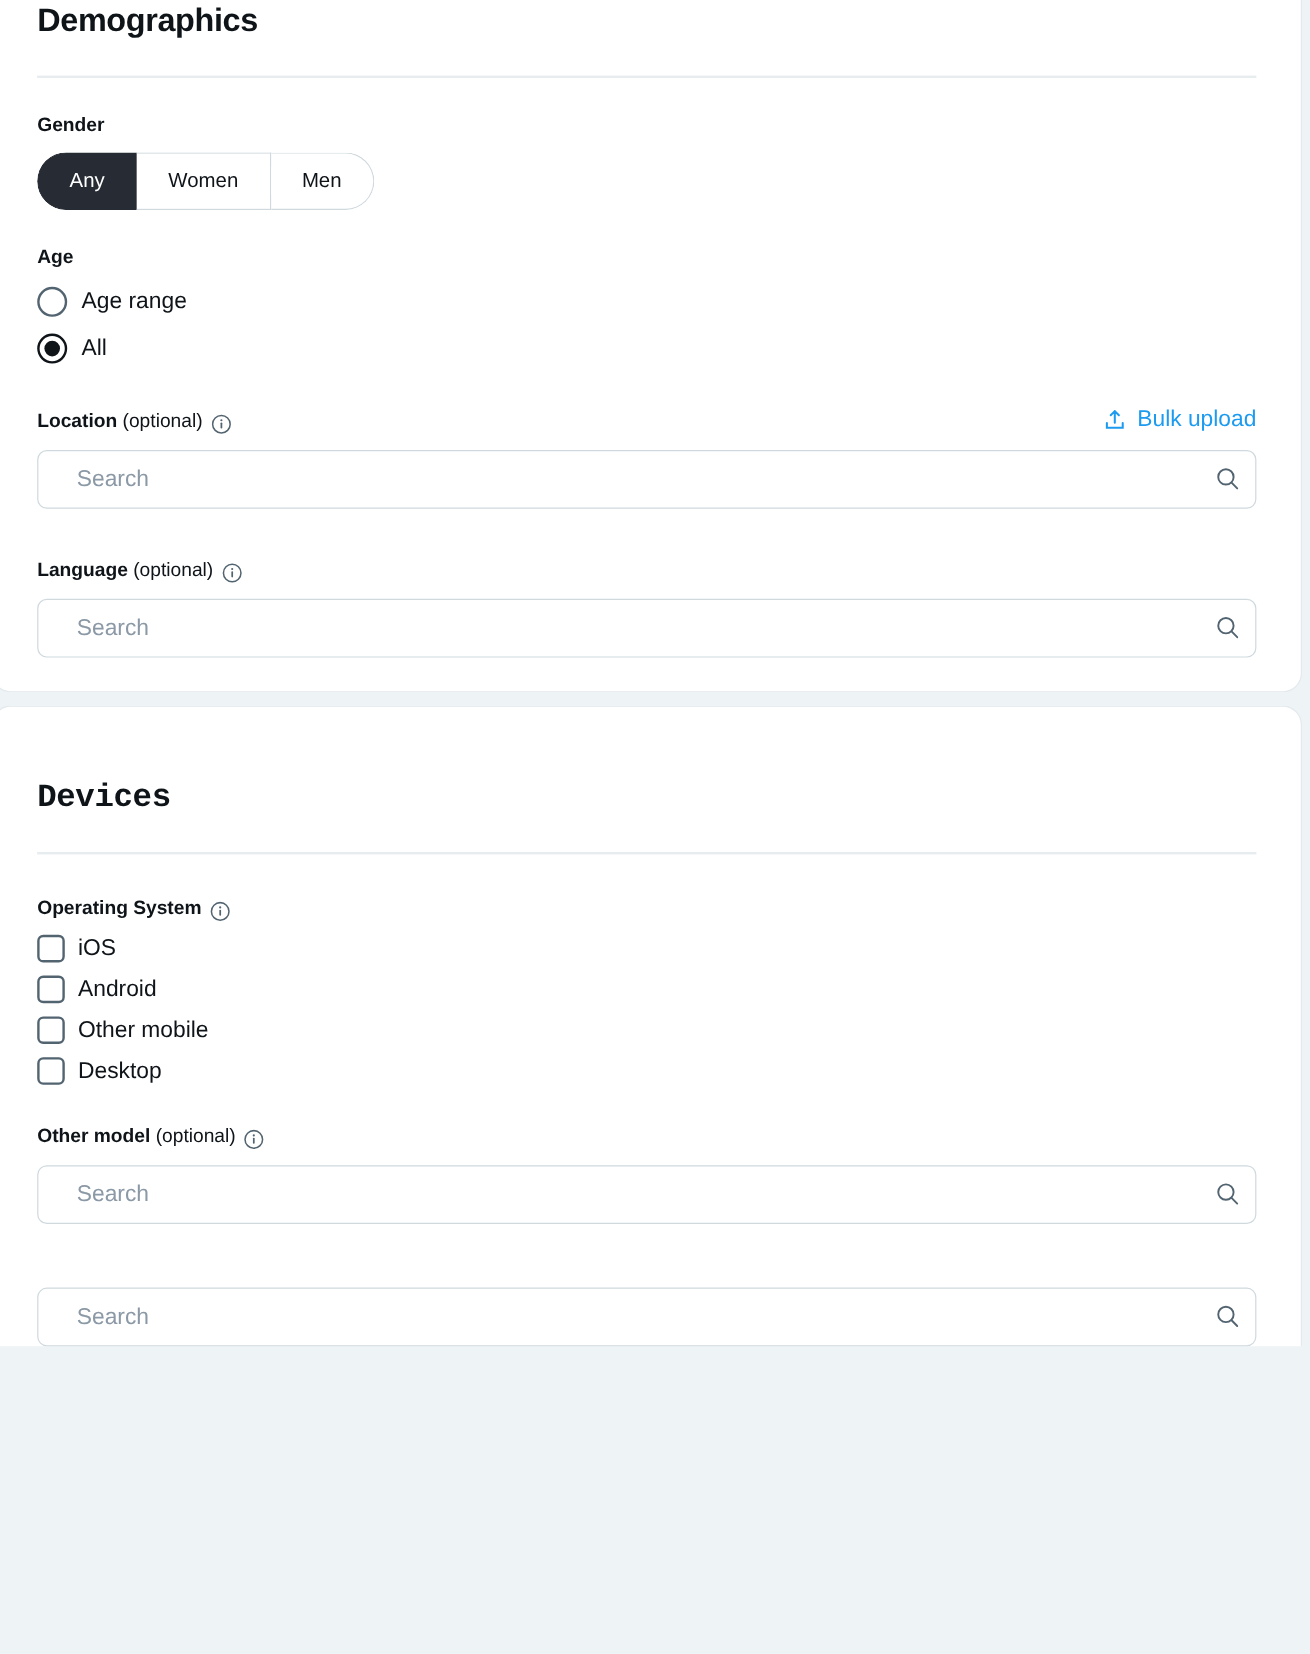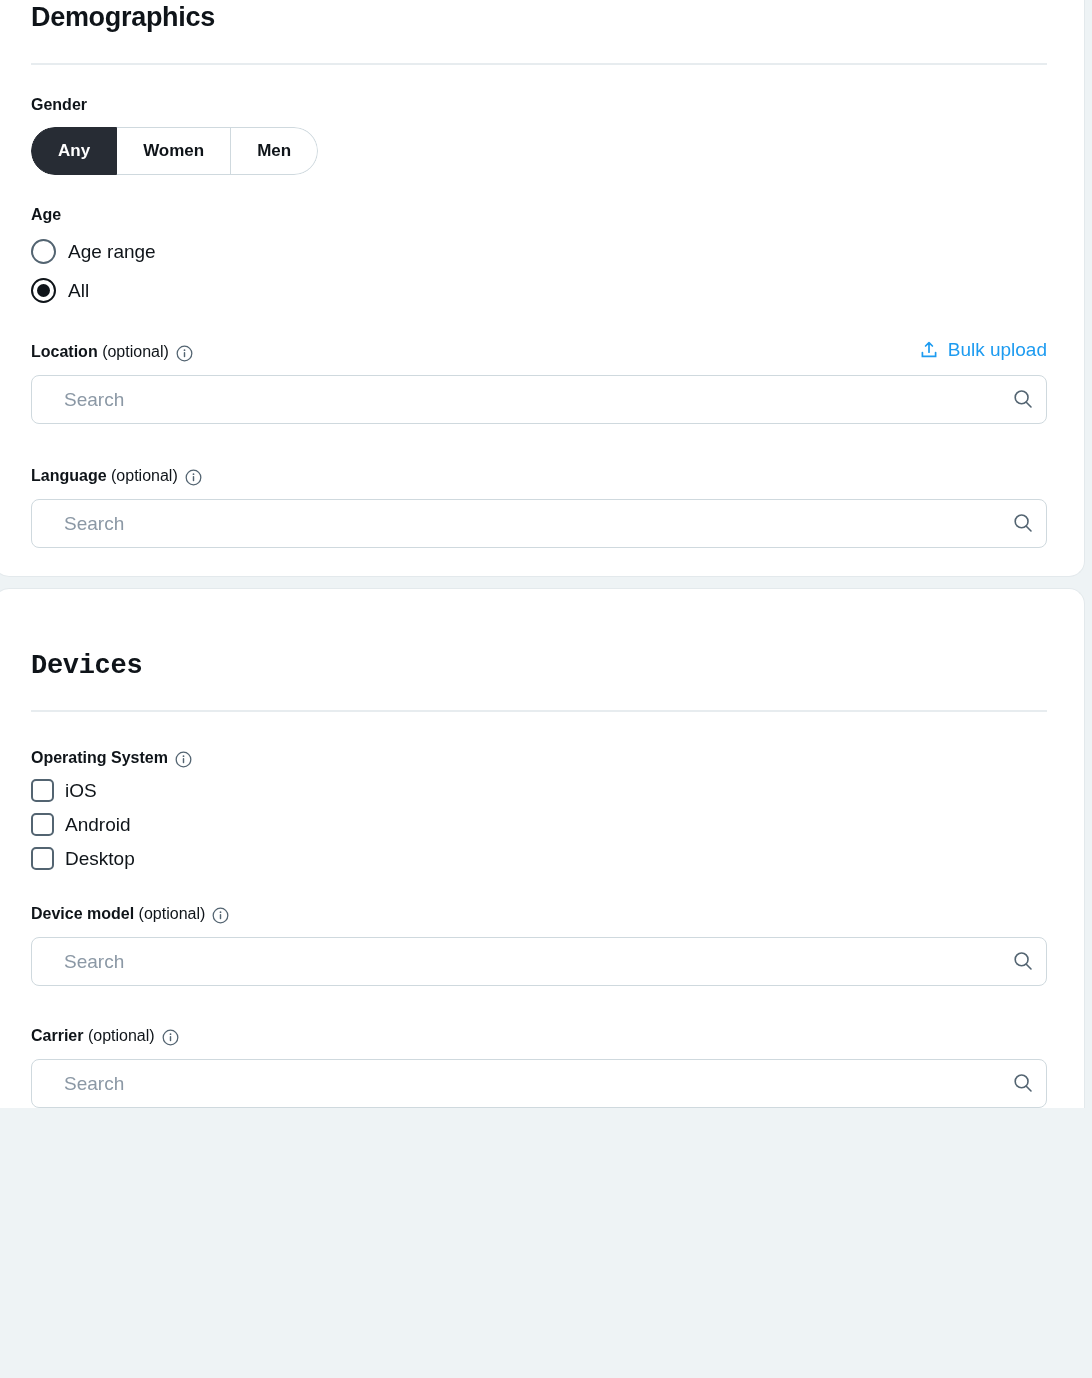--- a/index.html
+++ b/index.html
@@ -91,21 +91,21 @@
     border-radius: 999px;
     height: 48px;
     overflow: hidden;
     background: #fff;
   }
   .seg {
     display: flex;
     align-items: center;
     justify-content: center;
     font-size: 17px;
-    font-weight: bold;
+    font-weight: normal;
     color: #0f1419;
     border: 1px solid #cfd9de;
     border-left: none;
     padding: 0 26px;
     cursor: pointer;
     background: #fff;
     height: 48px;
   }
   .seg:first-child {
     border-left: 1px solid #cfd9de;
@@ -375,57 +375,51 @@
         <div class="cb-row">
           <span class="cb"></span>
           <span class="cb-label">iOS</span>
         </div>
         <div class="cb-row">
           <span class="cb"></span>
           <span class="cb-label">Android</span>
         </div>
         <div class="cb-row">
           <span class="cb"></span>
+          <span class="cb-label">Other mobile</span>
+        </div>
+        <div class="cb-row">
+          <span class="cb"></span>
           <span class="cb-label">Desktop</span>
         </div>
       </div>
 
       <div class="block-device">
         <div class="label-row">
-          <span class="field-label"><b>Device model</b> <span class="optional">(optional)</span></span>
+          <span class="field-label"><b>Other model</b> <span class="optional">(optional)</span></span>
           <span class="info-icon">
             <svg width="17" height="17" viewBox="0 0 20 20">
                 <circle cx="10" cy="10" r="8.6" fill="none" stroke="#536471" stroke-width="1.5"></circle>
                 <circle cx="10" cy="6.1" r="1.05" fill="#536471"></circle>
                 <rect x="9.15" y="8.3" width="1.7" height="6" rx="0.8" fill="#536471"></rect>
               </svg>
           </span>
         </div>
         <div class="search-wrap">
           <input class="search-input" type="text" placeholder="Search" style="">
           <span class="search-icon-btn">
             <svg width="22" height="22" viewBox="0 0 22 22">
                 <circle cx="9.6" cy="9.4" r="6.4" fill="none" stroke="#536471" stroke-width="1.6"></circle>
                 <path d="M14.3 14.2 L19 19" stroke="#536471" stroke-width="1.6" stroke-linecap="round"></path>
               </svg>
           </span>
         </div>
       </div>
 
       <div class="block-carrier">
-        <div class="label-row">
-          <span class="field-label"><b>Carrier</b> <span class="optional">(optional)</span></span>
-          <span class="info-icon">
-            <svg width="17" height="17" viewBox="0 0 20 20">
-                <circle cx="10" cy="10" r="8.6" fill="none" stroke="#536471" stroke-width="1.5"></circle>
-                <circle cx="10" cy="6.1" r="1.05" fill="#536471"></circle>
-                <rect x="9.15" y="8.3" width="1.7" height="6" rx="0.8" fill="#536471"></rect>
-              </svg>
-          </span>
-        </div>
         <div class="search-wrap">
           <input class="search-input" type="text" placeholder="Search" style="">
           <span class="search-icon-btn">
             <svg width="22" height="22" viewBox="0 0 22 22">
                 <circle cx="9.6" cy="9.4" r="6.4" fill="none" stroke="#536471" stroke-width="1.6"></circle>
                 <path d="M14.3 14.2 L19 19" stroke="#536471" stroke-width="1.6" stroke-linecap="round"></path>
               </svg>
           </span>
         </div>
       </div>

